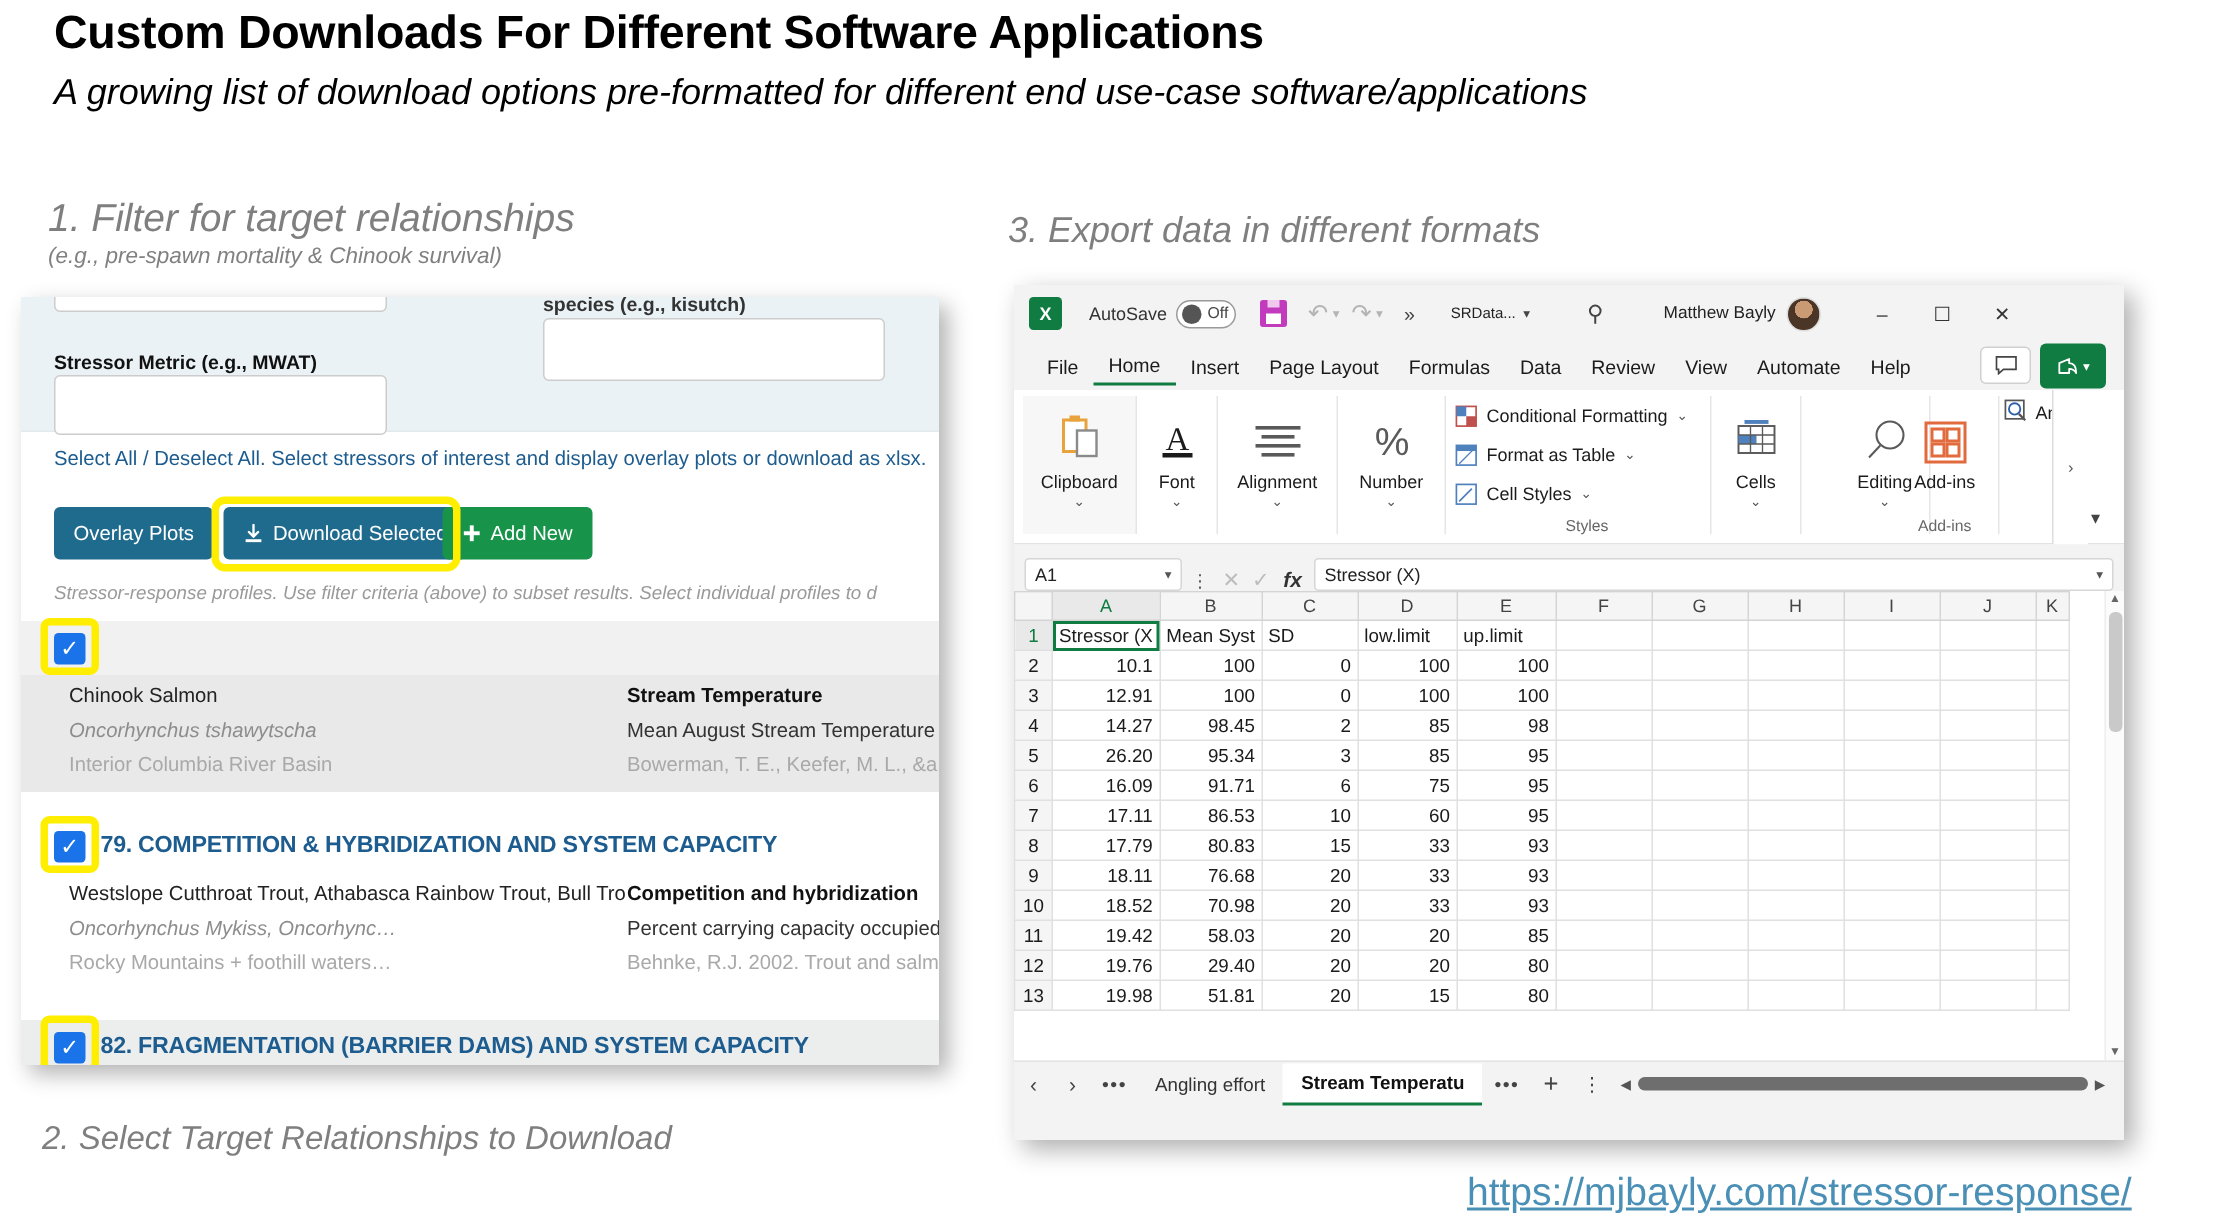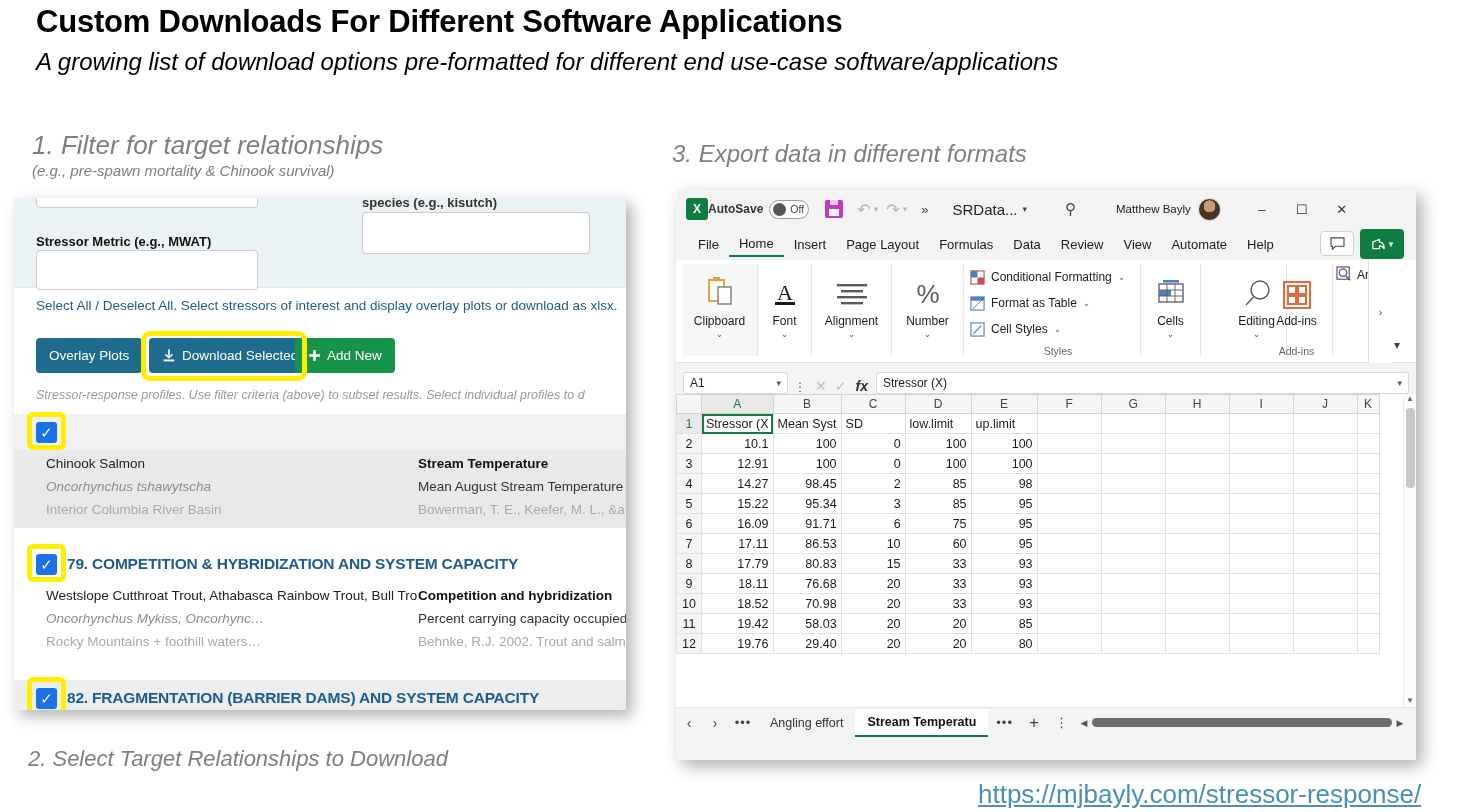--- a/index.html
+++ b/index.html
@@ -135,21 +135,21 @@
     position:absolute; left:0; top:0; width:740px; height:38px;
     background:#f3f3f3;
     display:flex; align-items:center;
   }
   #xl-logo {
     width:22px; height:22px; margin-left:10px; background:#107c41;
     color:#fff; font-size:12px; font-weight:bold; border-radius:3px;
     display:flex; align-items:center; justify-content:center;
   }
   .tb-item { font-size:12px; color:#333; display:flex; align-items:center; }
-  #autosave-label { margin-left:0;font-weight:bold; }
+  #autosave-label { margin-left:18px; }
   #autosave-toggle {
     width:40px; height:19px; border-radius:10px; border:1px solid #9a9a9a;
     background:#fff; margin-left:6px; position:relative;
     display:flex; align-items:center;
   }
   #autosave-knob {
     width:13px; height:13px; border-radius:50%; background:#555; margin-left:3px;
   }
   #autosave-state { font-size:10.5px; color:#444; margin-left:4px; }
   #save-icon {
@@ -158,21 +158,21 @@
   }
   #save-icon::after {
     content:""; position:absolute; left:4px; top:9px; width:10px; height:7px; background:#fff;
   }
   #save-icon::before {
     content:""; position:absolute; left:5px; top:0px; width:8px; height:5px; background:#f0c8ee;
   }
   .undo-glyph { font-size:16px; color:#b4b4b4; margin-left:14px; }
   .caret-sm { font-size:9px; color:#b4b4b4; margin-left:3px; }
   #more-chevrons { font-size:13px; color:#444; margin-left:14px; }
-  #doc-name { margin-left:24px; font-size:15px; color:#222; }
+  #doc-name { margin-left:24px; font-size:10px; color:#222; }
   #doc-name-caret { font-size:9px; color:#444; margin-left:5px; }
   #title-search { margin-left:38px; font-size:15px; color:#444; }
   #user-name { margin-left:40px; font-size:11.5px; color:#222; }
   #avatar {
     width:23px; height:23px; border-radius:50%; margin-left:7px;
     background:radial-gradient(circle at 50% 35%, #c99a74 0 34%, #4a3527 35% 100%);
     border:1px solid #ddd;
   }
   .wbtn { width:34px; text-align:center; font-size:13px; color:#333; }
   #win-min { margin-left:24px; }
@@ -652,21 +652,21 @@
             <td class="num" style="width: 66px;">98</td>
             <td class="num" style="width: 64px;"></td>
             <td class="num" style="width: 64px;"></td>
             <td class="num" style="width: 64px;"></td>
             <td class="num" style="width: 64px;"></td>
             <td class="num" style="width: 64px;"></td>
             <td class="num" style="width: 22px;"></td>
           </tr>
           <tr>
             <th class="rowhdr">5</th>
-            <td class="num" style="width: 68px;">15.22</td>
+            <td class="num" style="width: 68px;">26.20</td>
             <td class="num" style="width: 66px;">95.34</td>
             <td class="num" style="width: 64px;">3</td>
             <td class="num" style="width: 66px;">85</td>
             <td class="num" style="width: 66px;">95</td>
             <td class="num" style="width: 64px;"></td>
             <td class="num" style="width: 64px;"></td>
             <td class="num" style="width: 64px;"></td>
             <td class="num" style="width: 64px;"></td>
             <td class="num" style="width: 64px;"></td>
             <td class="num" style="width: 22px;"></td>
@@ -754,20 +754,34 @@
             <td class="num" style="width: 64px;"></td>
             <td class="num" style="width: 64px;"></td>
             <td class="num" style="width: 22px;"></td>
           </tr>
           <tr>
             <th class="rowhdr">12</th>
             <td class="num" style="width: 68px;">19.76</td>
             <td class="num" style="width: 66px;">29.40</td>
             <td class="num" style="width: 64px;">20</td>
             <td class="num" style="width: 66px;">20</td>
+            <td class="num" style="width: 66px;">80</td>
+            <td class="num" style="width: 64px;"></td>
+            <td class="num" style="width: 64px;"></td>
+            <td class="num" style="width: 64px;"></td>
+            <td class="num" style="width: 64px;"></td>
+            <td class="num" style="width: 64px;"></td>
+            <td class="num" style="width: 22px;"></td>
+          </tr>
+          <tr>
+            <th class="rowhdr">13</th>
+            <td class="num" style="width: 68px;">19.98</td>
+            <td class="num" style="width: 66px;">51.81</td>
+            <td class="num" style="width: 64px;">20</td>
+            <td class="num" style="width: 66px;">15</td>
             <td class="num" style="width: 66px;">80</td>
             <td class="num" style="width: 64px;"></td>
             <td class="num" style="width: 64px;"></td>
             <td class="num" style="width: 64px;"></td>
             <td class="num" style="width: 64px;"></td>
             <td class="num" style="width: 64px;"></td>
             <td class="num" style="width: 22px;"></td>
           </tr>
         </tbody>
     </table>

